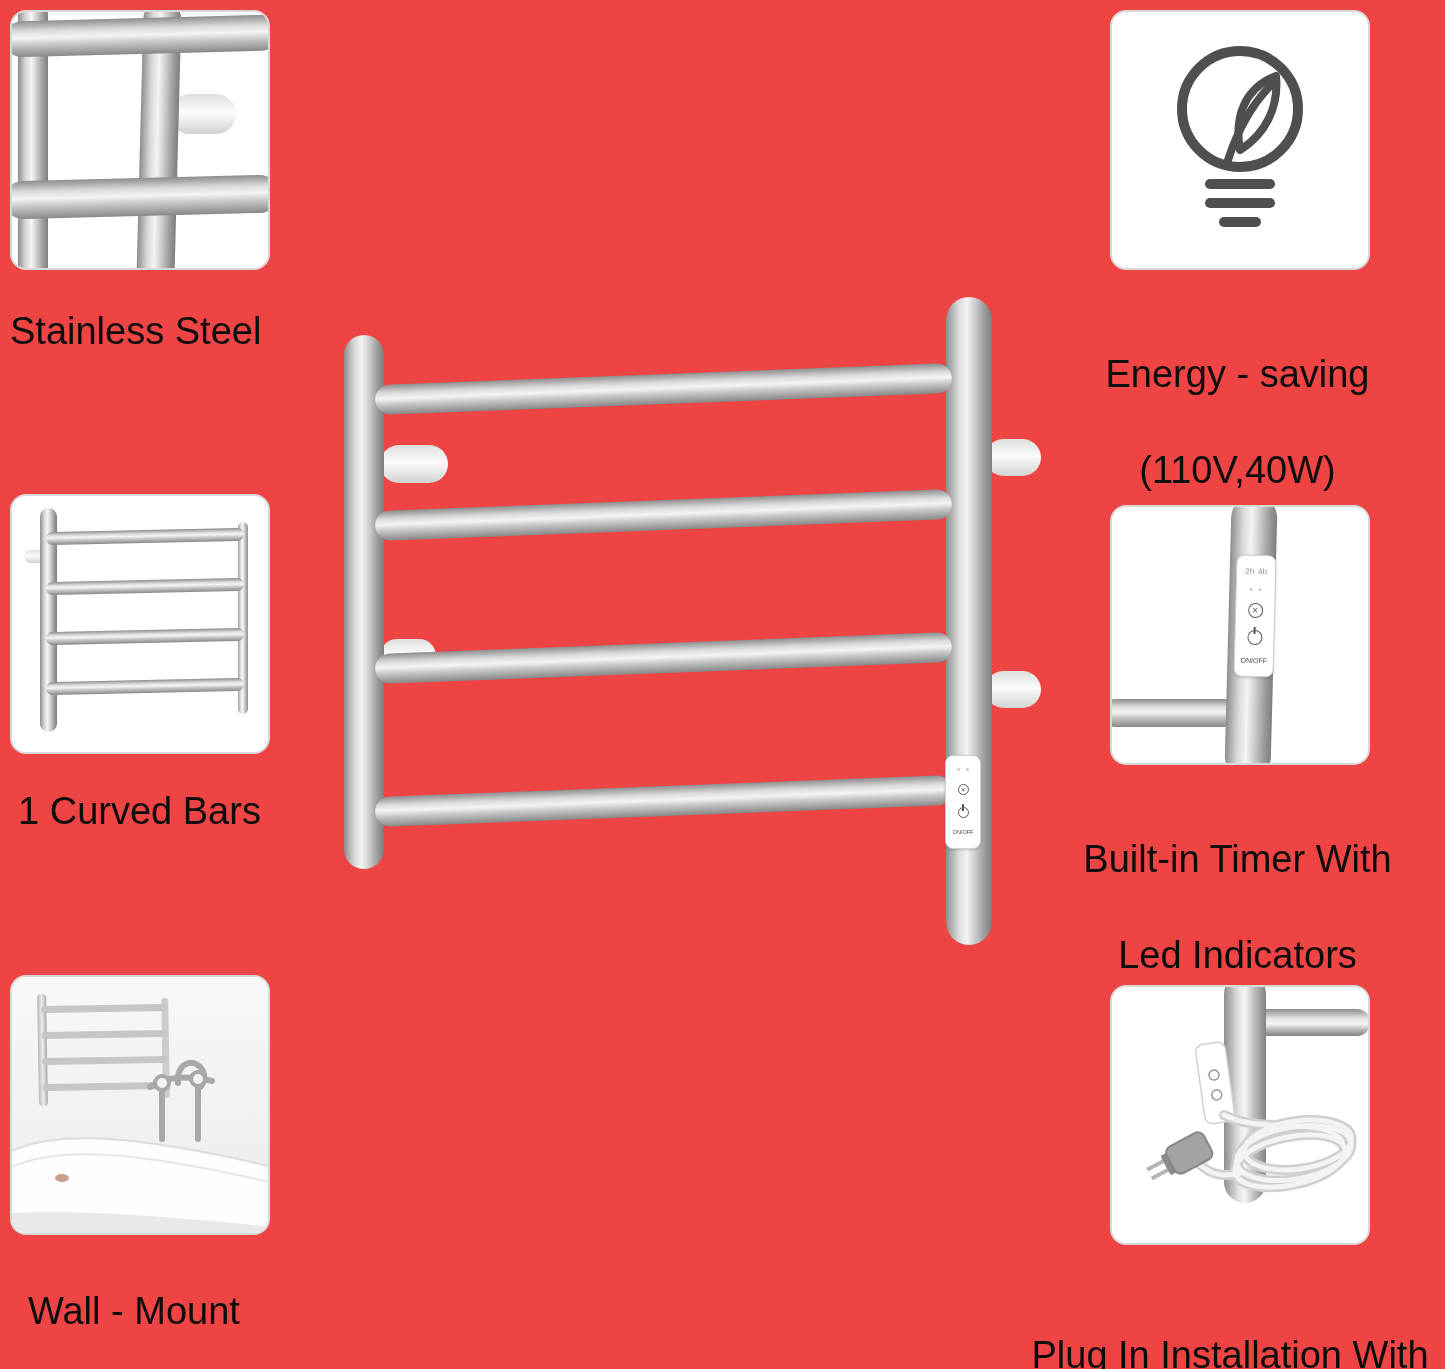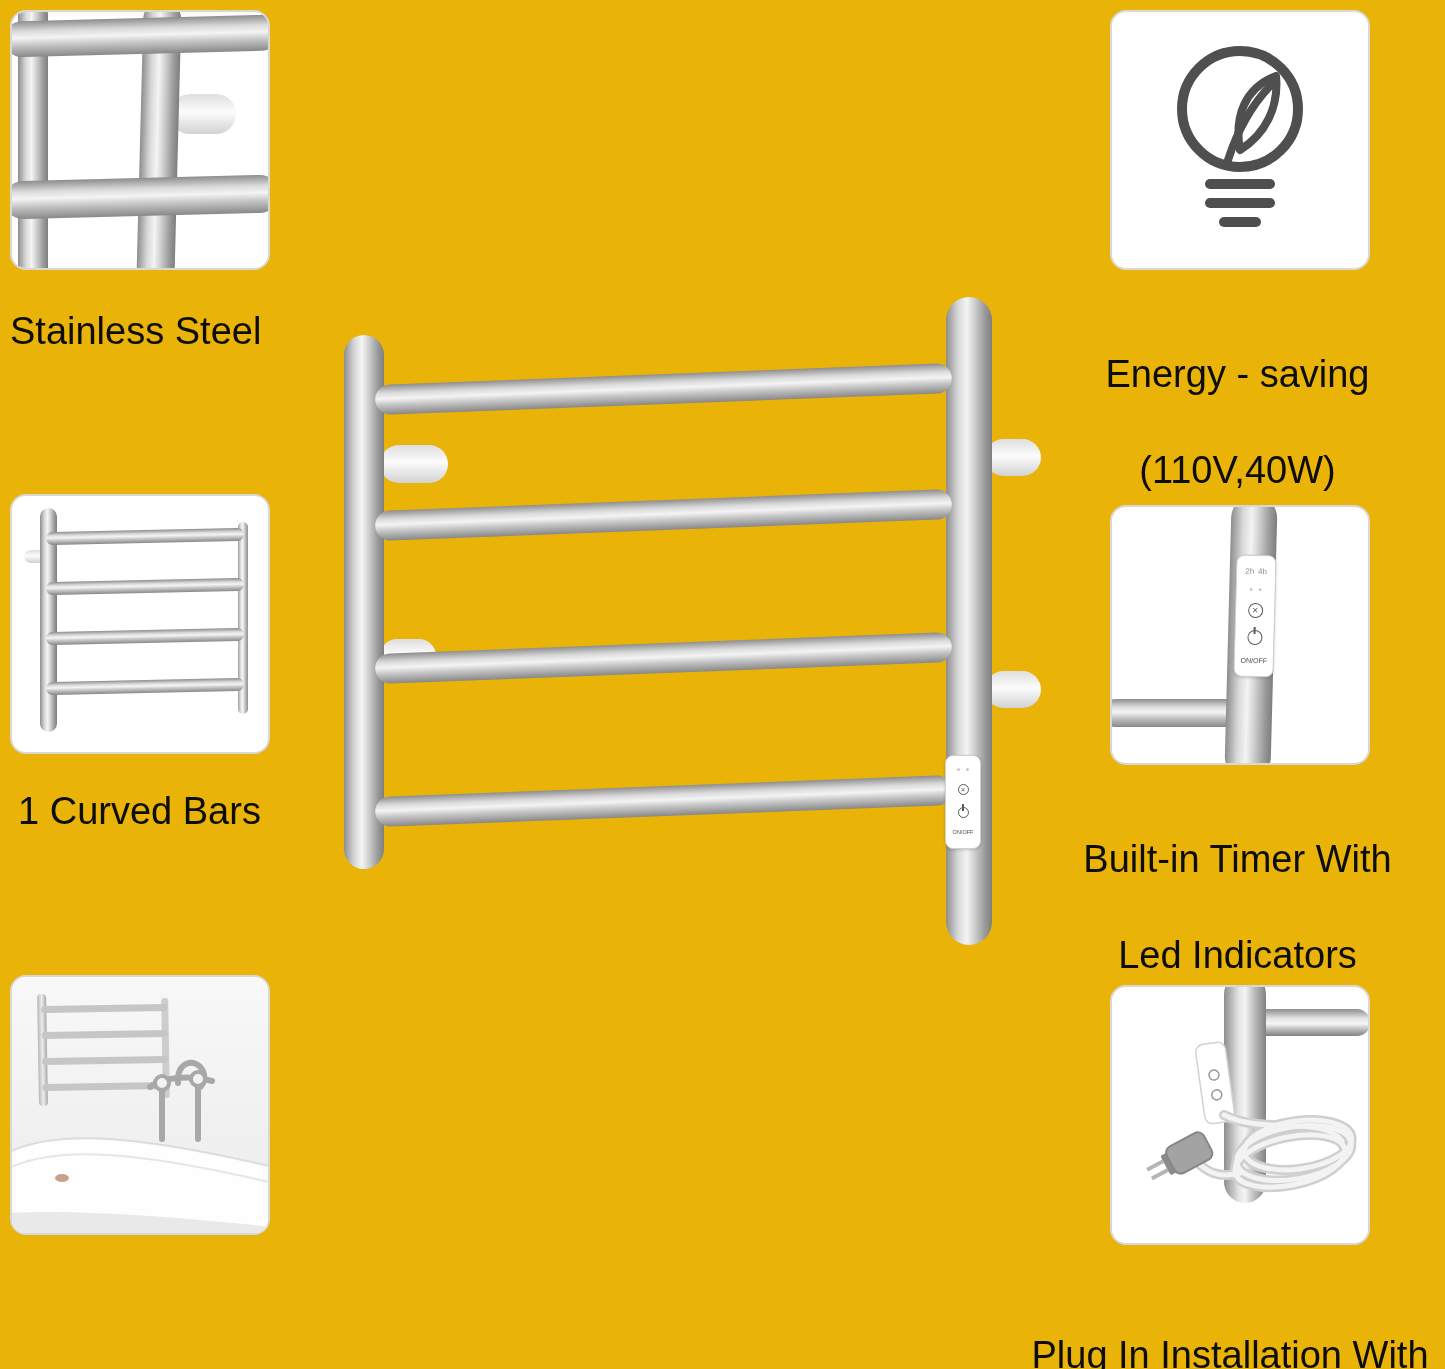--- a/index.html
+++ b/index.html
@@ -1,16 +1,16 @@
 <!DOCTYPE html>
 <html><head>
 <meta charset="utf-8">
 <style>
   html,body{margin:0;padding:0;background:#ffffff;}
-  .canvas{position:relative;width:1445px;height:1369px;background:#eab308;overflow:hidden;
+  .canvas{position:relative;width:1445px;height:1369px;background:#ef4444;overflow:hidden;
           font-family:"Liberation Sans",sans-serif;color:#0d0d0d;}
 
   
   .card{position:absolute;width:256px;height:256px;background:#fff;border:2px solid #d8d8d8;
         border-radius:16px;overflow:hidden;}
   .scene{position:absolute;inset:0;}
 
   
   .mv{position:absolute;border-radius:999px;
       background:linear-gradient(90deg,#8d8d8d 0%,#d8d8d8 26%,#f4f4f4 45%,#cfcfcf 62%,#9b9b9b 84%,#7e7e7e 100%);}
@@ -99,20 +99,21 @@
 
         <g>
           <path d="M-5,176 C45,152 125,158 261,190 L261,261 L-5,261 Z" fill="#fefefe" stroke="#dcdcdc" stroke-width="2"></path>
           <path d="M-5,192 C45,168 125,174 261,206" fill="none" stroke="#e6e6e6" stroke-width="2"></path>
           <path d="M-5,236 C80,232 180,242 261,250 L261,261 L-5,261 Z" fill="#e9e9e9"></path>
           <ellipse cx="50" cy="201" rx="7" ry="4" fill="#c9a08c"></ellipse>
         </g>
       </svg>
     </div>
   </div>
+  <div class="label" style="left:28px;top:1288px;">Wall - Mount</div>
 
   <div class="card" style="left:1110px;top:10px;">
     <div class="scene">
       <svg width="256" height="256" viewBox="0 0 256 256" fill="none" stroke="#4f4f4f" stroke-width="10" stroke-linecap="round" stroke-linejoin="round">
         <circle cx="128" cy="97" r="58"></circle>
         <path d="M128,138 C122,104 133,76 164,64 C167,94 154,122 128,138 Z" stroke-width="8"></path>
         <path d="M116,148 C127,114 142,90 160,72" stroke-width="8"></path>
         <path d="M98,172 L158,172"></path>
         <path d="M98,191 L158,191"></path>
         <path d="M112,210 L144,210"></path>

